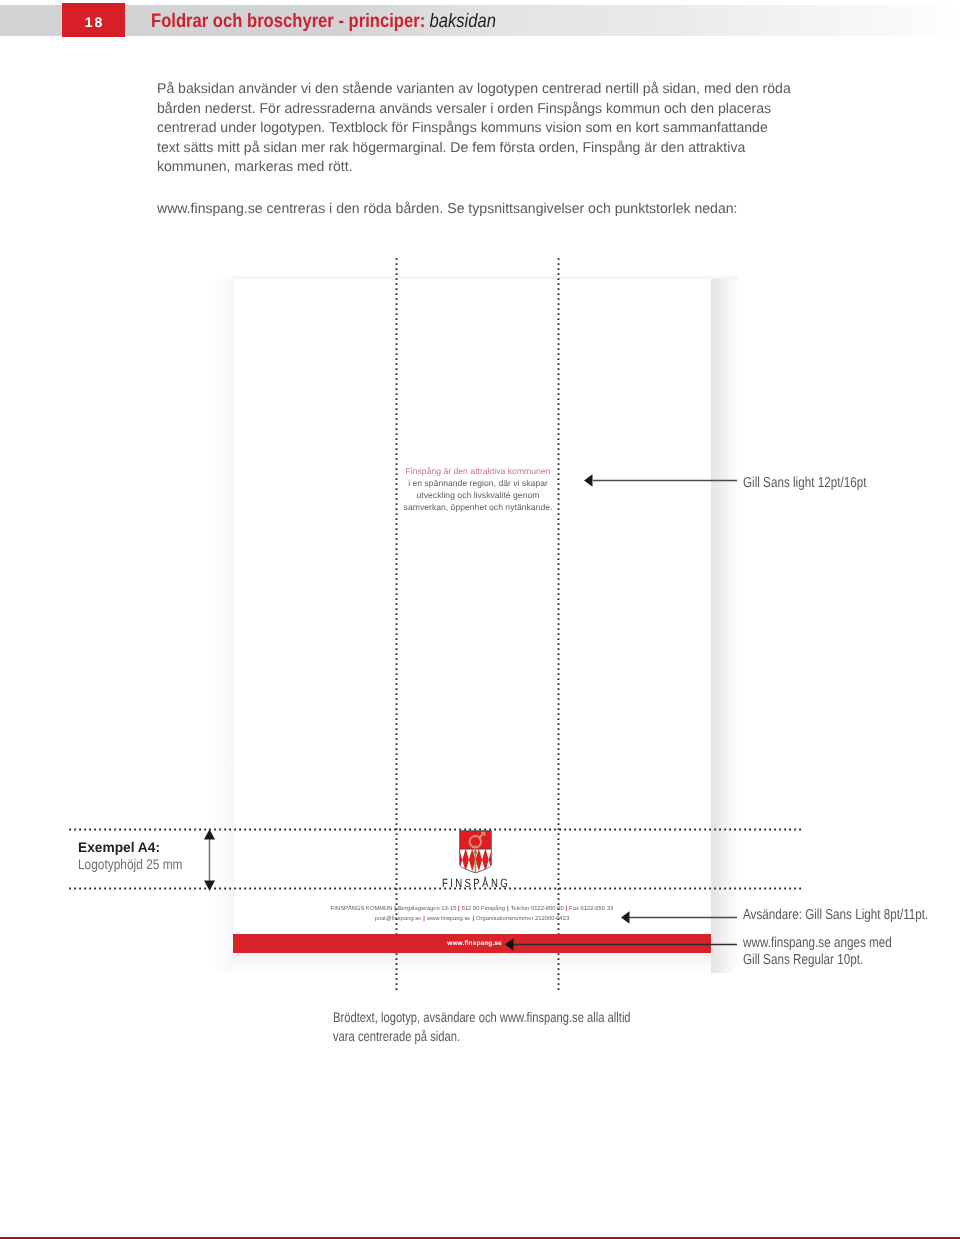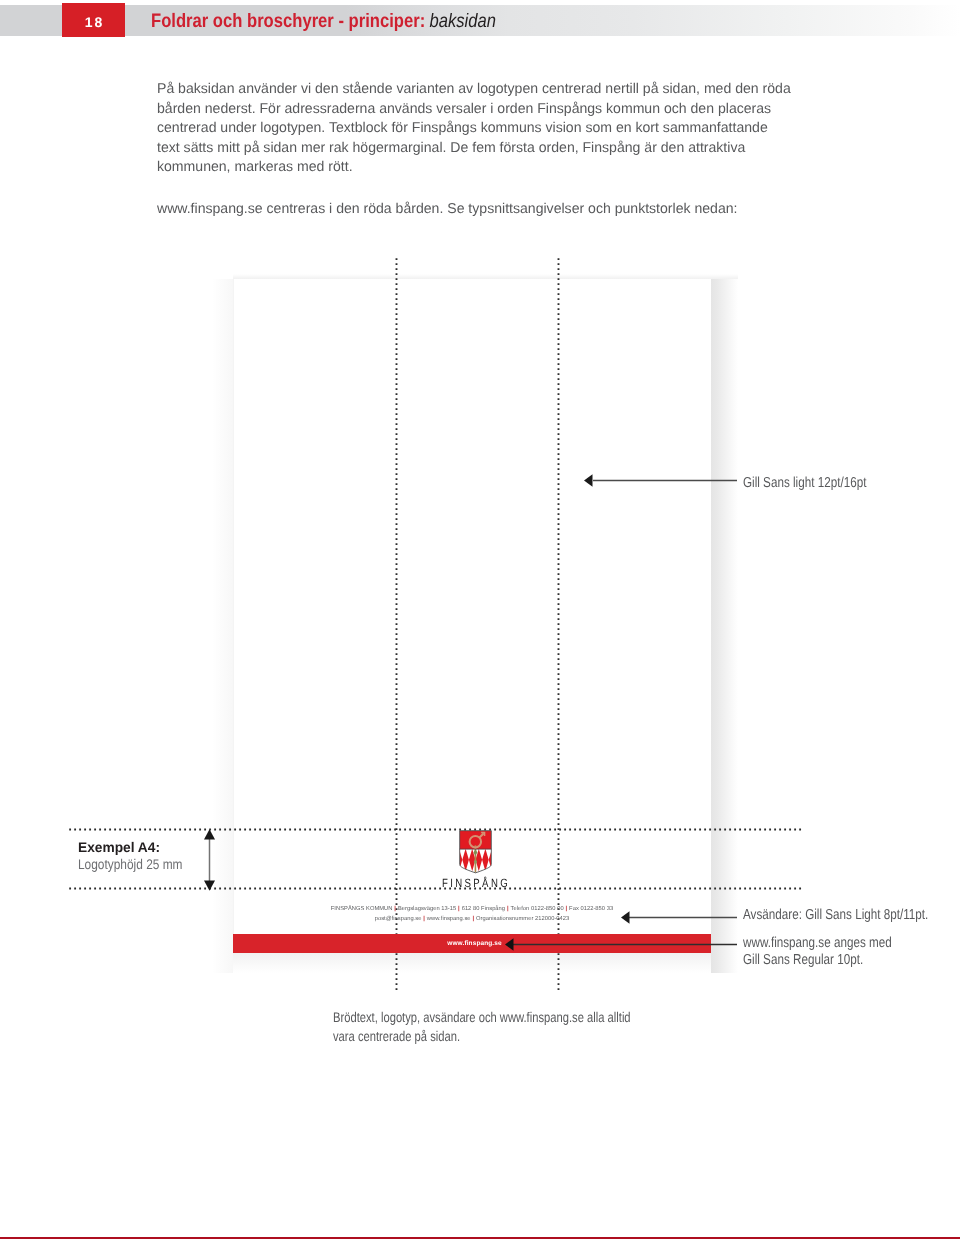--- a/index.html
+++ b/index.html
@@ -113,20 +113,24 @@
   <svg class="guide" style="left:557.2px;top:257px;width:3px;height:735px" width="3" height="735">
       <line x1="1.5" y1="1.2" x2="1.5" y2="733"></line>
     </svg>
   <svg class="guide" style="left:68.3px;top:827.6px;width:736px;height:3px" width="736" height="3">
       <line x1="1.2" y1="1.5" x2="734" y2="1.5"></line>
     </svg>
   <svg class="guide" style="left:68.3px;top:886.8px;width:736px;height:3px" width="736" height="3">
       <line x1="1.2" y1="1.5" x2="734" y2="1.5"></line>
     </svg>
 
+  <div id="mock-vision"><span class="red">Finspång är den attraktiva kommunen</span><span>
+i en spännande region, där vi skapar
+utveckling och livskvalité genom
+samverkan, öppenhet och nytänkande.</span></div>
 
   <div id="coa">
     <svg viewBox="0 0 100 132" width="33" height="43.5">
       <defs>
         <clipPath id="shieldclip">
           <path d="M2 2 H98 V104 C98 110 92 116 50 130 C8 116 2 110 2 104 Z"></path>
         </clipPath>
       </defs>
       <g clip-path="url(#shieldclip)">
         <rect x="0" y="0" width="100" height="58" fill="#e11b22"></rect>

